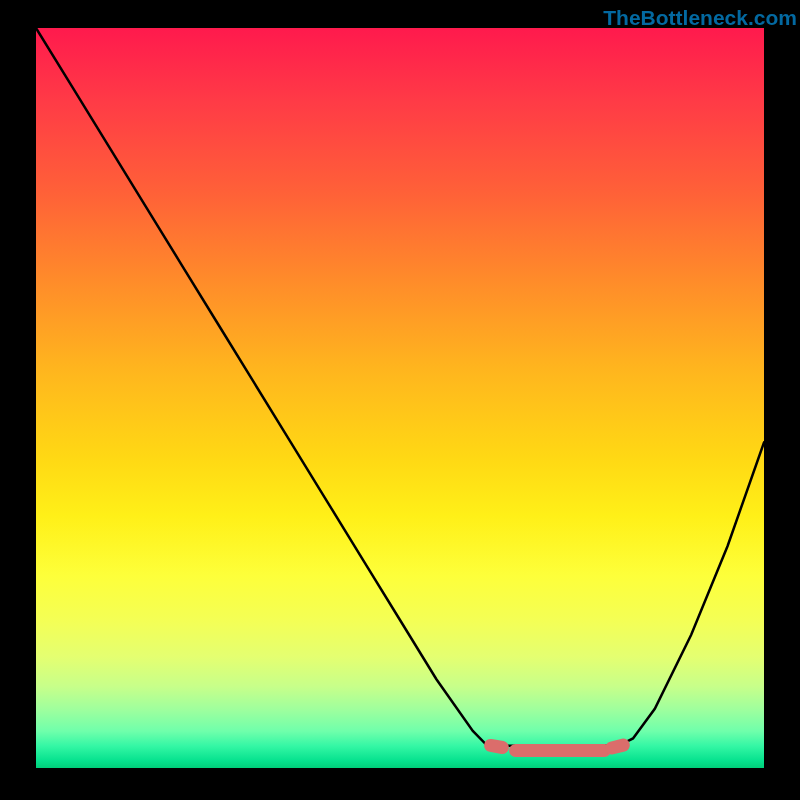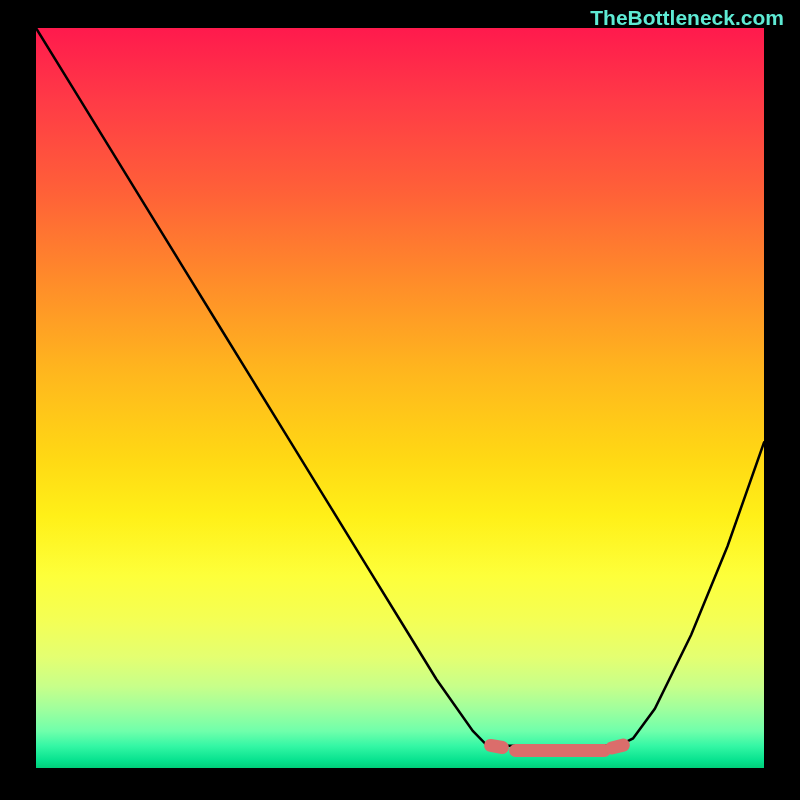--- a/index.html
+++ b/index.html
@@ -7,22 +7,22 @@
     padding: 0;
     width: 800px;
     height: 800px;
     background: #000;
     position: relative;
     font-family: Arial, sans-serif;
   }
   .watermark {
     position: absolute;
     top: 6px;
-    right: 16px;
-    color: #5eead4;
+    right: 3px;
+    color: #0369a1;
     font-size: 21px;
     font-weight: bold;
     z-index: 10;
     margin-left: 16px;
   }
   .plot-area {
     position: absolute;
     left: 36px;
     top: 28px;
     width: 728px;

